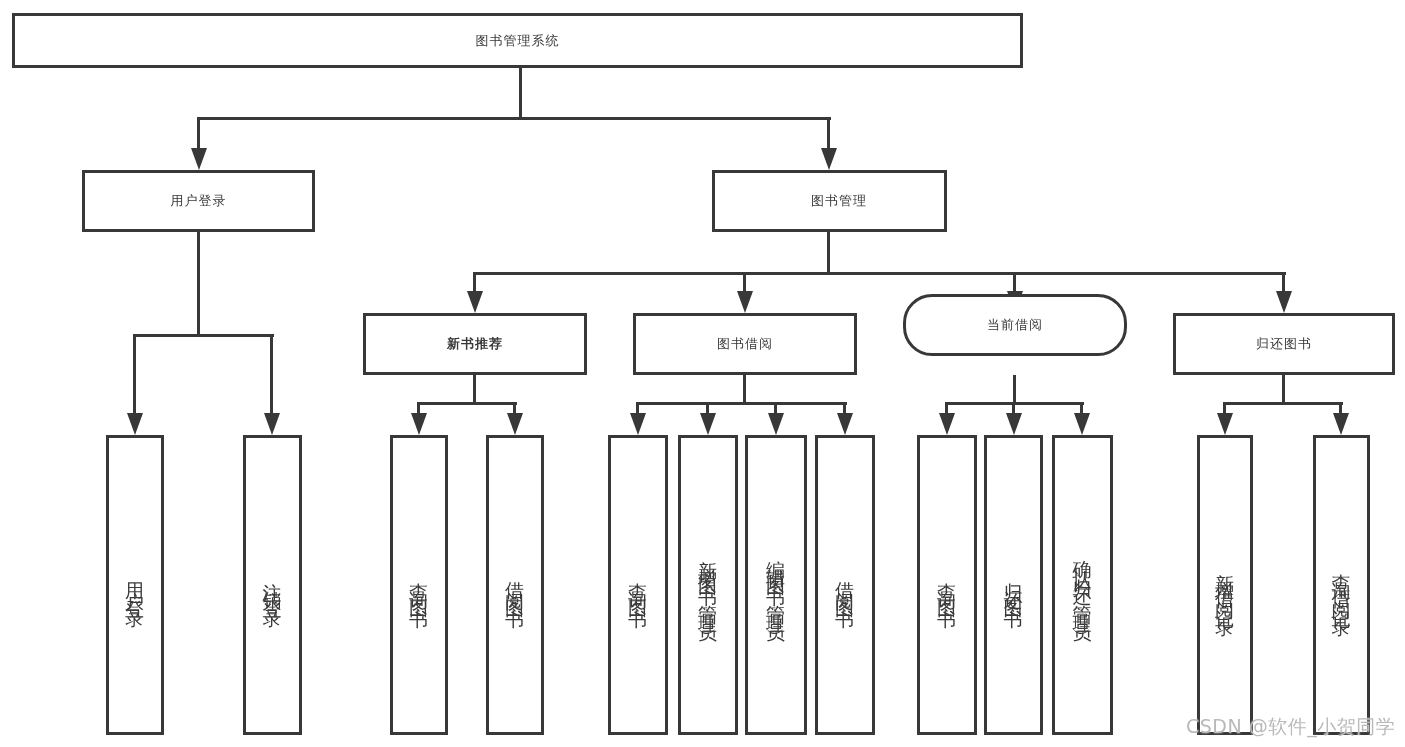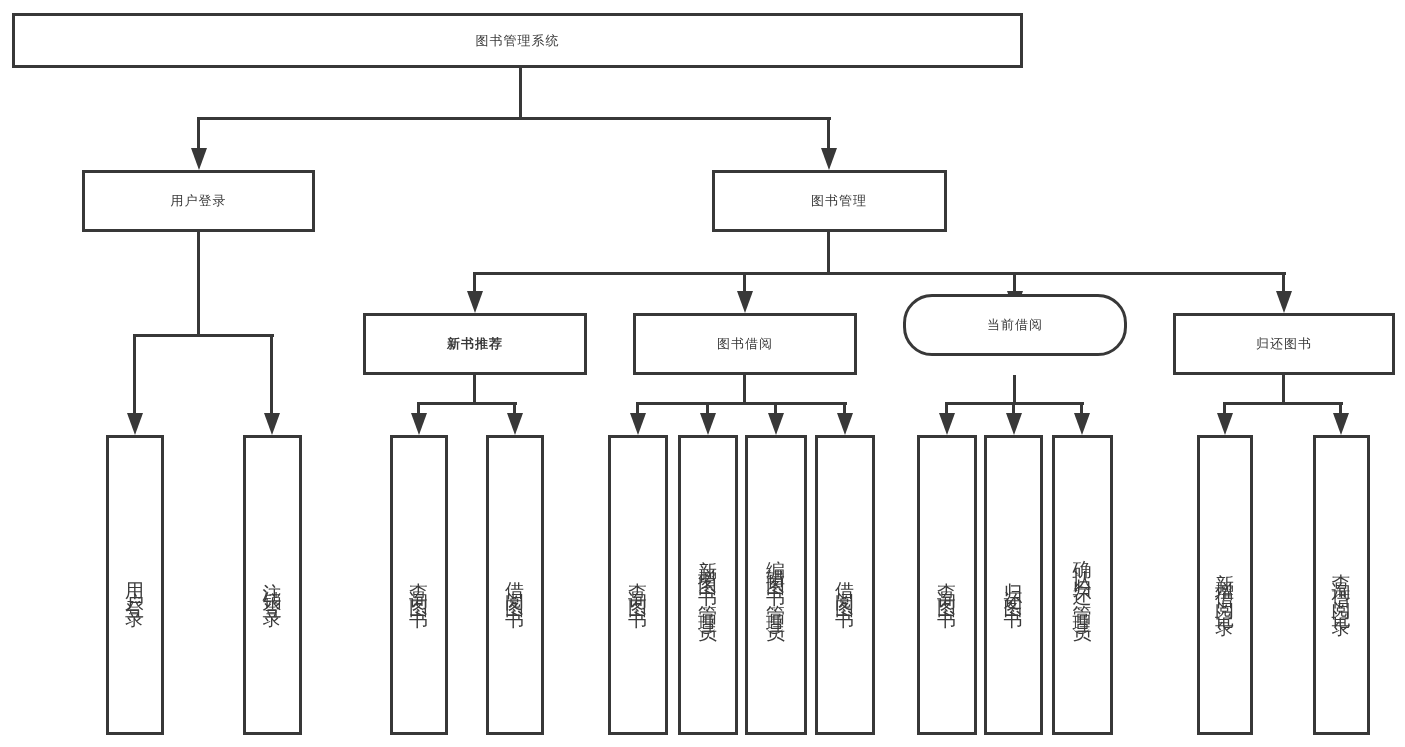--- a/index.html
+++ b/index.html
@@ -160,14 +160,15 @@
     <span class="vtext">确认归还（管理员）</span>
   </div>
 
   <div class="node vbox" style="left:1197px; width:56px;">
     <span class="vtext">新增借阅记录</span>
   </div>
   <div class="node vbox" style="left:1313px; width:57px;">
     <span class="vtext">查询借阅记录</span>
   </div>
 
+  <div class="watermark">CSDN @软件_小贺同学</div>
 
 </div>
 
 </body></html>

